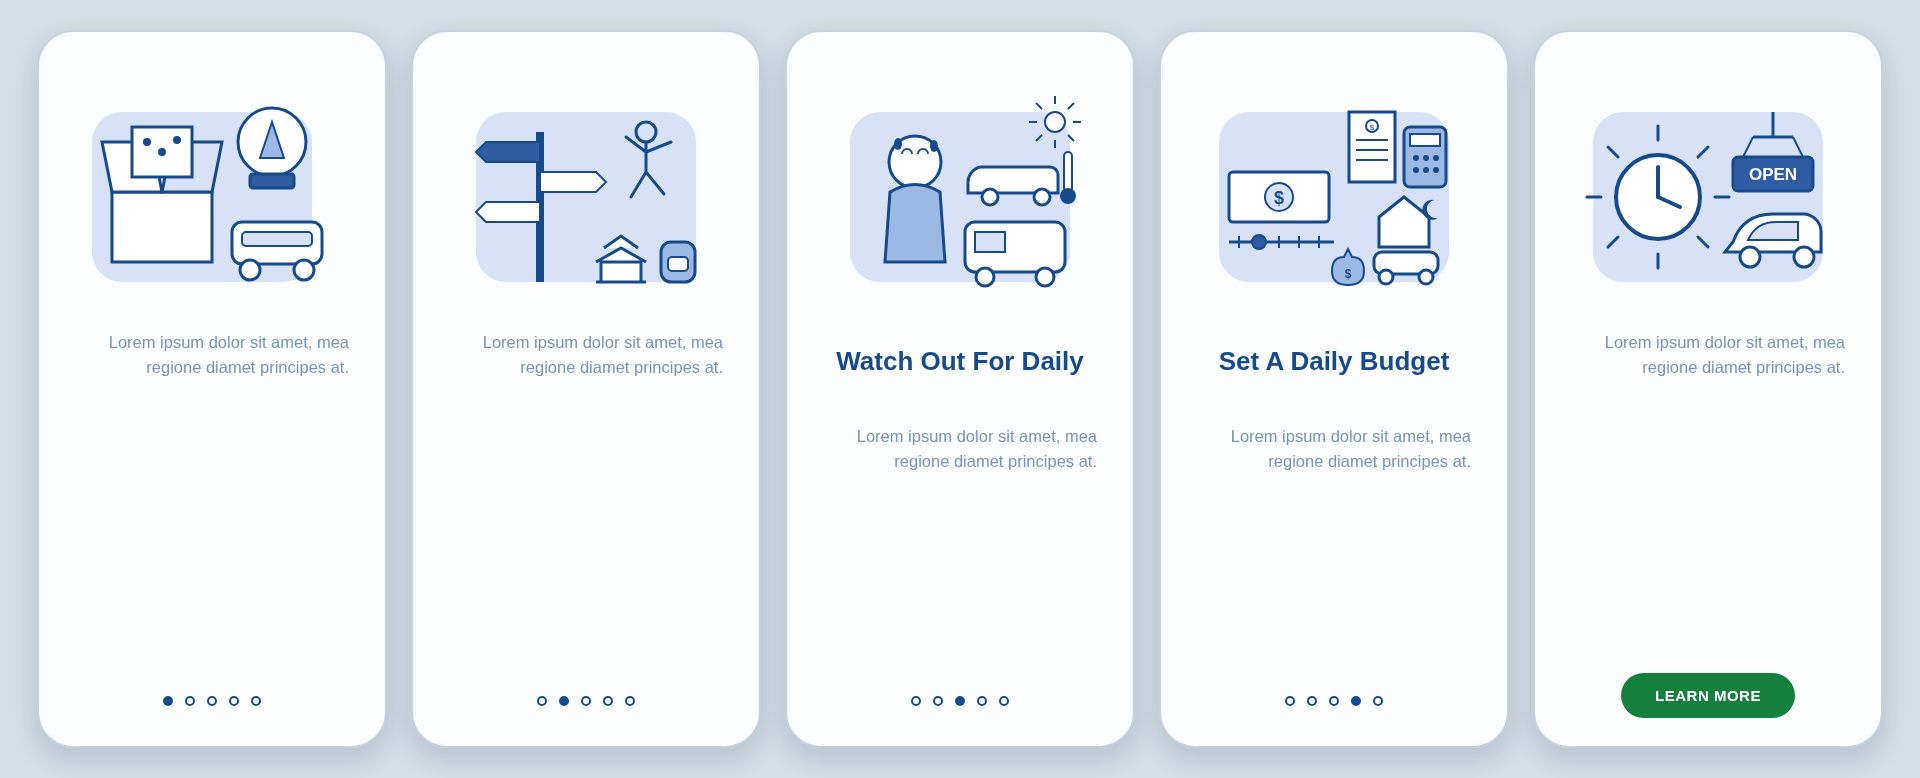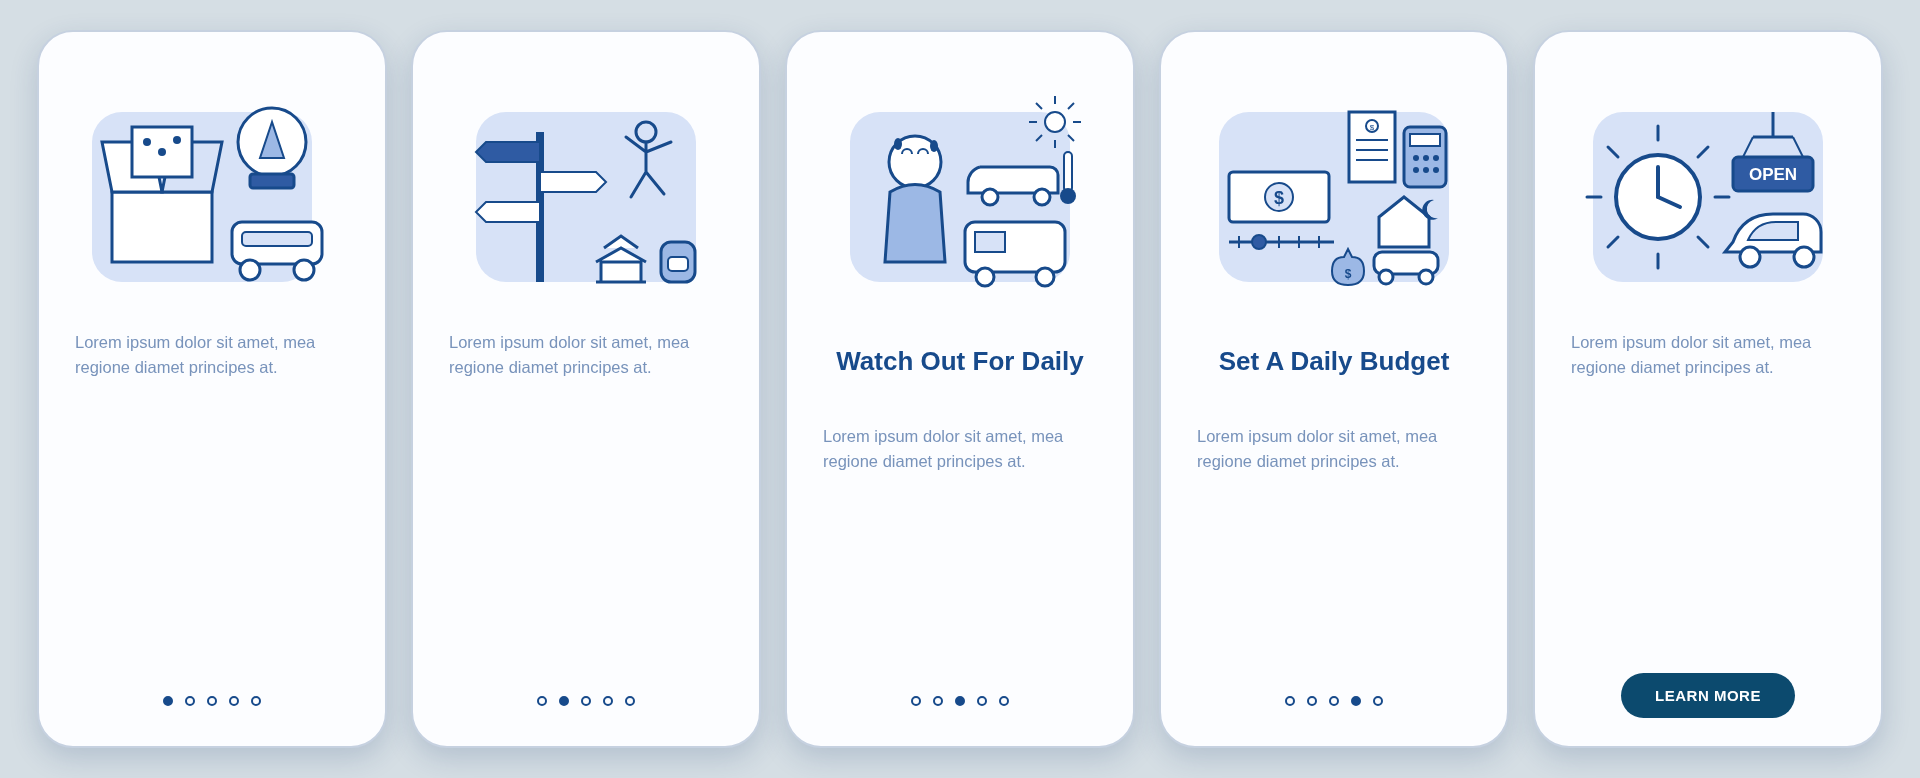--- a/index.html
+++ b/index.html
@@ -45,42 +45,42 @@
     margin-bottom: 30px;
     white-space: pre-line;
     min-height: 64px;
     display: flex;
     align-items: center;
     justify-content: center;
   }
   .desc {
     color: #7893bb;
     font-size: 16.5px;
-    text-align: left;
+    text-align: right;
     line-height: 1.5;
     padding: 0 8px;
   }
   .dots {
     display: flex;
     gap: 12px;
     position: absolute;
     bottom: 40px;
   }
   .dot {
     width: 10px;
     height: 10px;
     border-radius: 50%;
     border: 2px solid #174a8b;
     background: transparent;
   }
   .dot.active { background: #174a8b; }
   .cta {
     position: absolute;
     bottom: 28px;
-    background: #0c4a6e;
+    background: #15803d;
     color: #fff;
     font-weight: 800;
     font-size: 15px;
     letter-spacing: 0.5px;
     border: none;
     border-radius: 999px;
     padding: 14px 34px;
     cursor: pointer;
   }
 </style>

